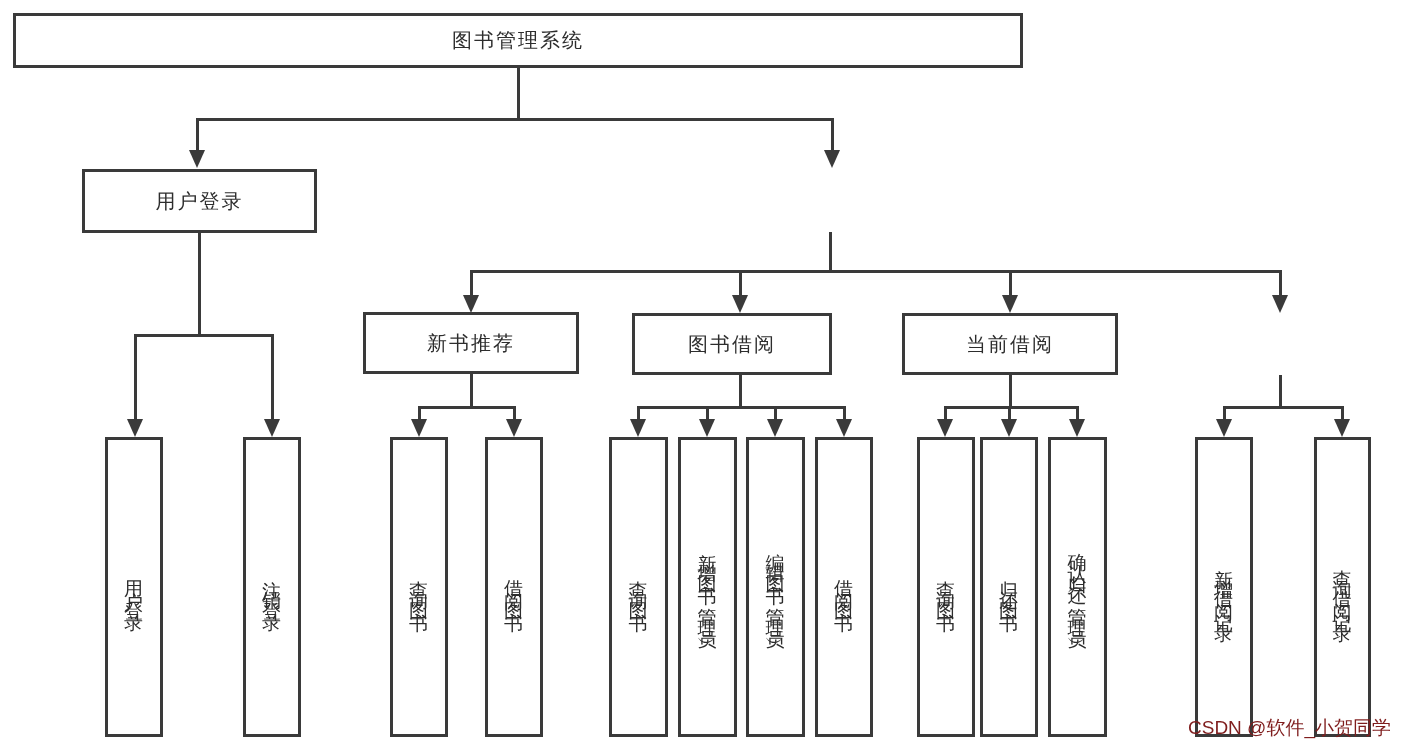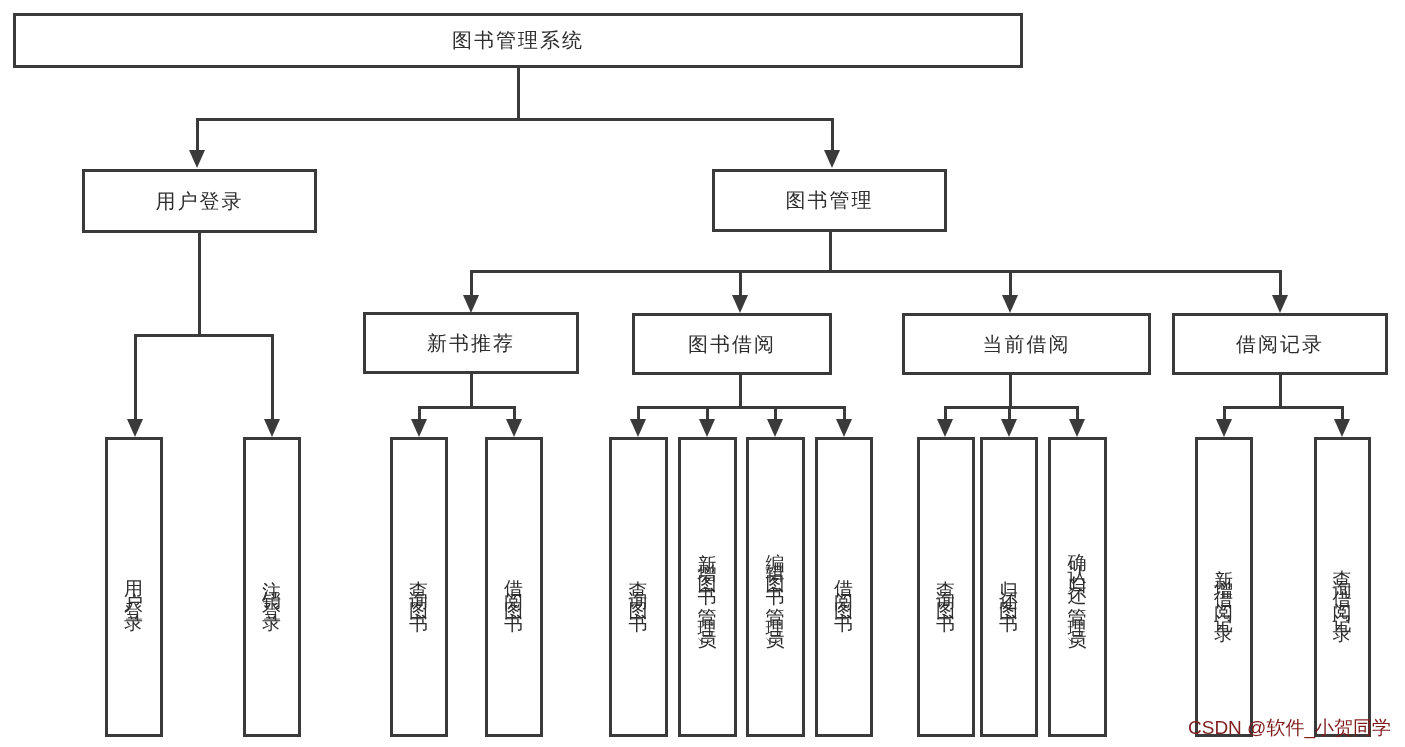--- a/index.html
+++ b/index.html
@@ -61,23 +61,20 @@
   <div class="vline" style="left:517px;top:68px;height:52px"></div>
   <div class="hline" style="left:196px;top:118px;width:638px"></div>
   <div class="vline" style="left:196px;top:118px;height:34px"></div>
   <div class="arrow-down" style="left:189px;top:150px"></div>
   <div class="vline" style="left:831px;top:118px;height:34px"></div>
   <div class="arrow-down" style="left:824px;top:150px"></div>
 
   <div class="box" style="left:82px;top:169px;width:235px;height:64px">
     <span class="h-label">用户登录</span>
   </div>
-  <div class="box" style="left:712px;top:169px;width:235px;height:63px">
-    <span class="h-label">图书管理</span>
-  </div>
 
   <div class="vline" style="left:198px;top:233px;height:104px"></div>
   <div class="hline" style="left:134px;top:334px;width:140px"></div>
   <div class="vline" style="left:134px;top:334px;height:88px"></div>
   <div class="arrow-down" style="left:127px;top:419px"></div>
   <div class="vline" style="left:271px;top:334px;height:88px"></div>
   <div class="arrow-down" style="left:264px;top:419px"></div>
 
   <div class="vline" style="left:829px;top:232px;height:40px"></div>
   <div class="hline" style="left:470px;top:270px;width:810px"></div>
@@ -89,25 +86,22 @@
   <div class="arrow-down" style="left:1002px;top:295px"></div>
   <div class="vline" style="left:1279px;top:270px;height:28px"></div>
   <div class="arrow-down" style="left:1272px;top:295px"></div>
 
   <div class="box" style="left:363px;top:312px;width:216px;height:62px">
     <span class="h-label">新书推荐</span>
   </div>
   <div class="box" style="left:632px;top:313px;width:200px;height:62px">
     <span class="h-label">图书借阅</span>
   </div>
-  <div class="box" style="left:902px;top:313px;width:249px;height:62px">
+  <div class="box" style="left:902px;top:313px;width:216px;height:62px">
     <span class="h-label">当前借阅</span>
-  </div>
-  <div class="box" style="left:1172px;top:313px;width:216px;height:62px">
-    <span class="h-label">借阅记录</span>
   </div>
 
   <div class="vline" style="left:470px;top:374px;height:34px"></div>
   <div class="hline" style="left:418px;top:406px;width:98px"></div>
   <div class="vline" style="left:418px;top:406px;height:16px"></div>
   <div class="arrow-down" style="left:411px;top:419px"></div>
   <div class="vline" style="left:513px;top:406px;height:16px"></div>
   <div class="arrow-down" style="left:506px;top:419px"></div>
 
   <div class="vline" style="left:739px;top:375px;height:33px"></div>

